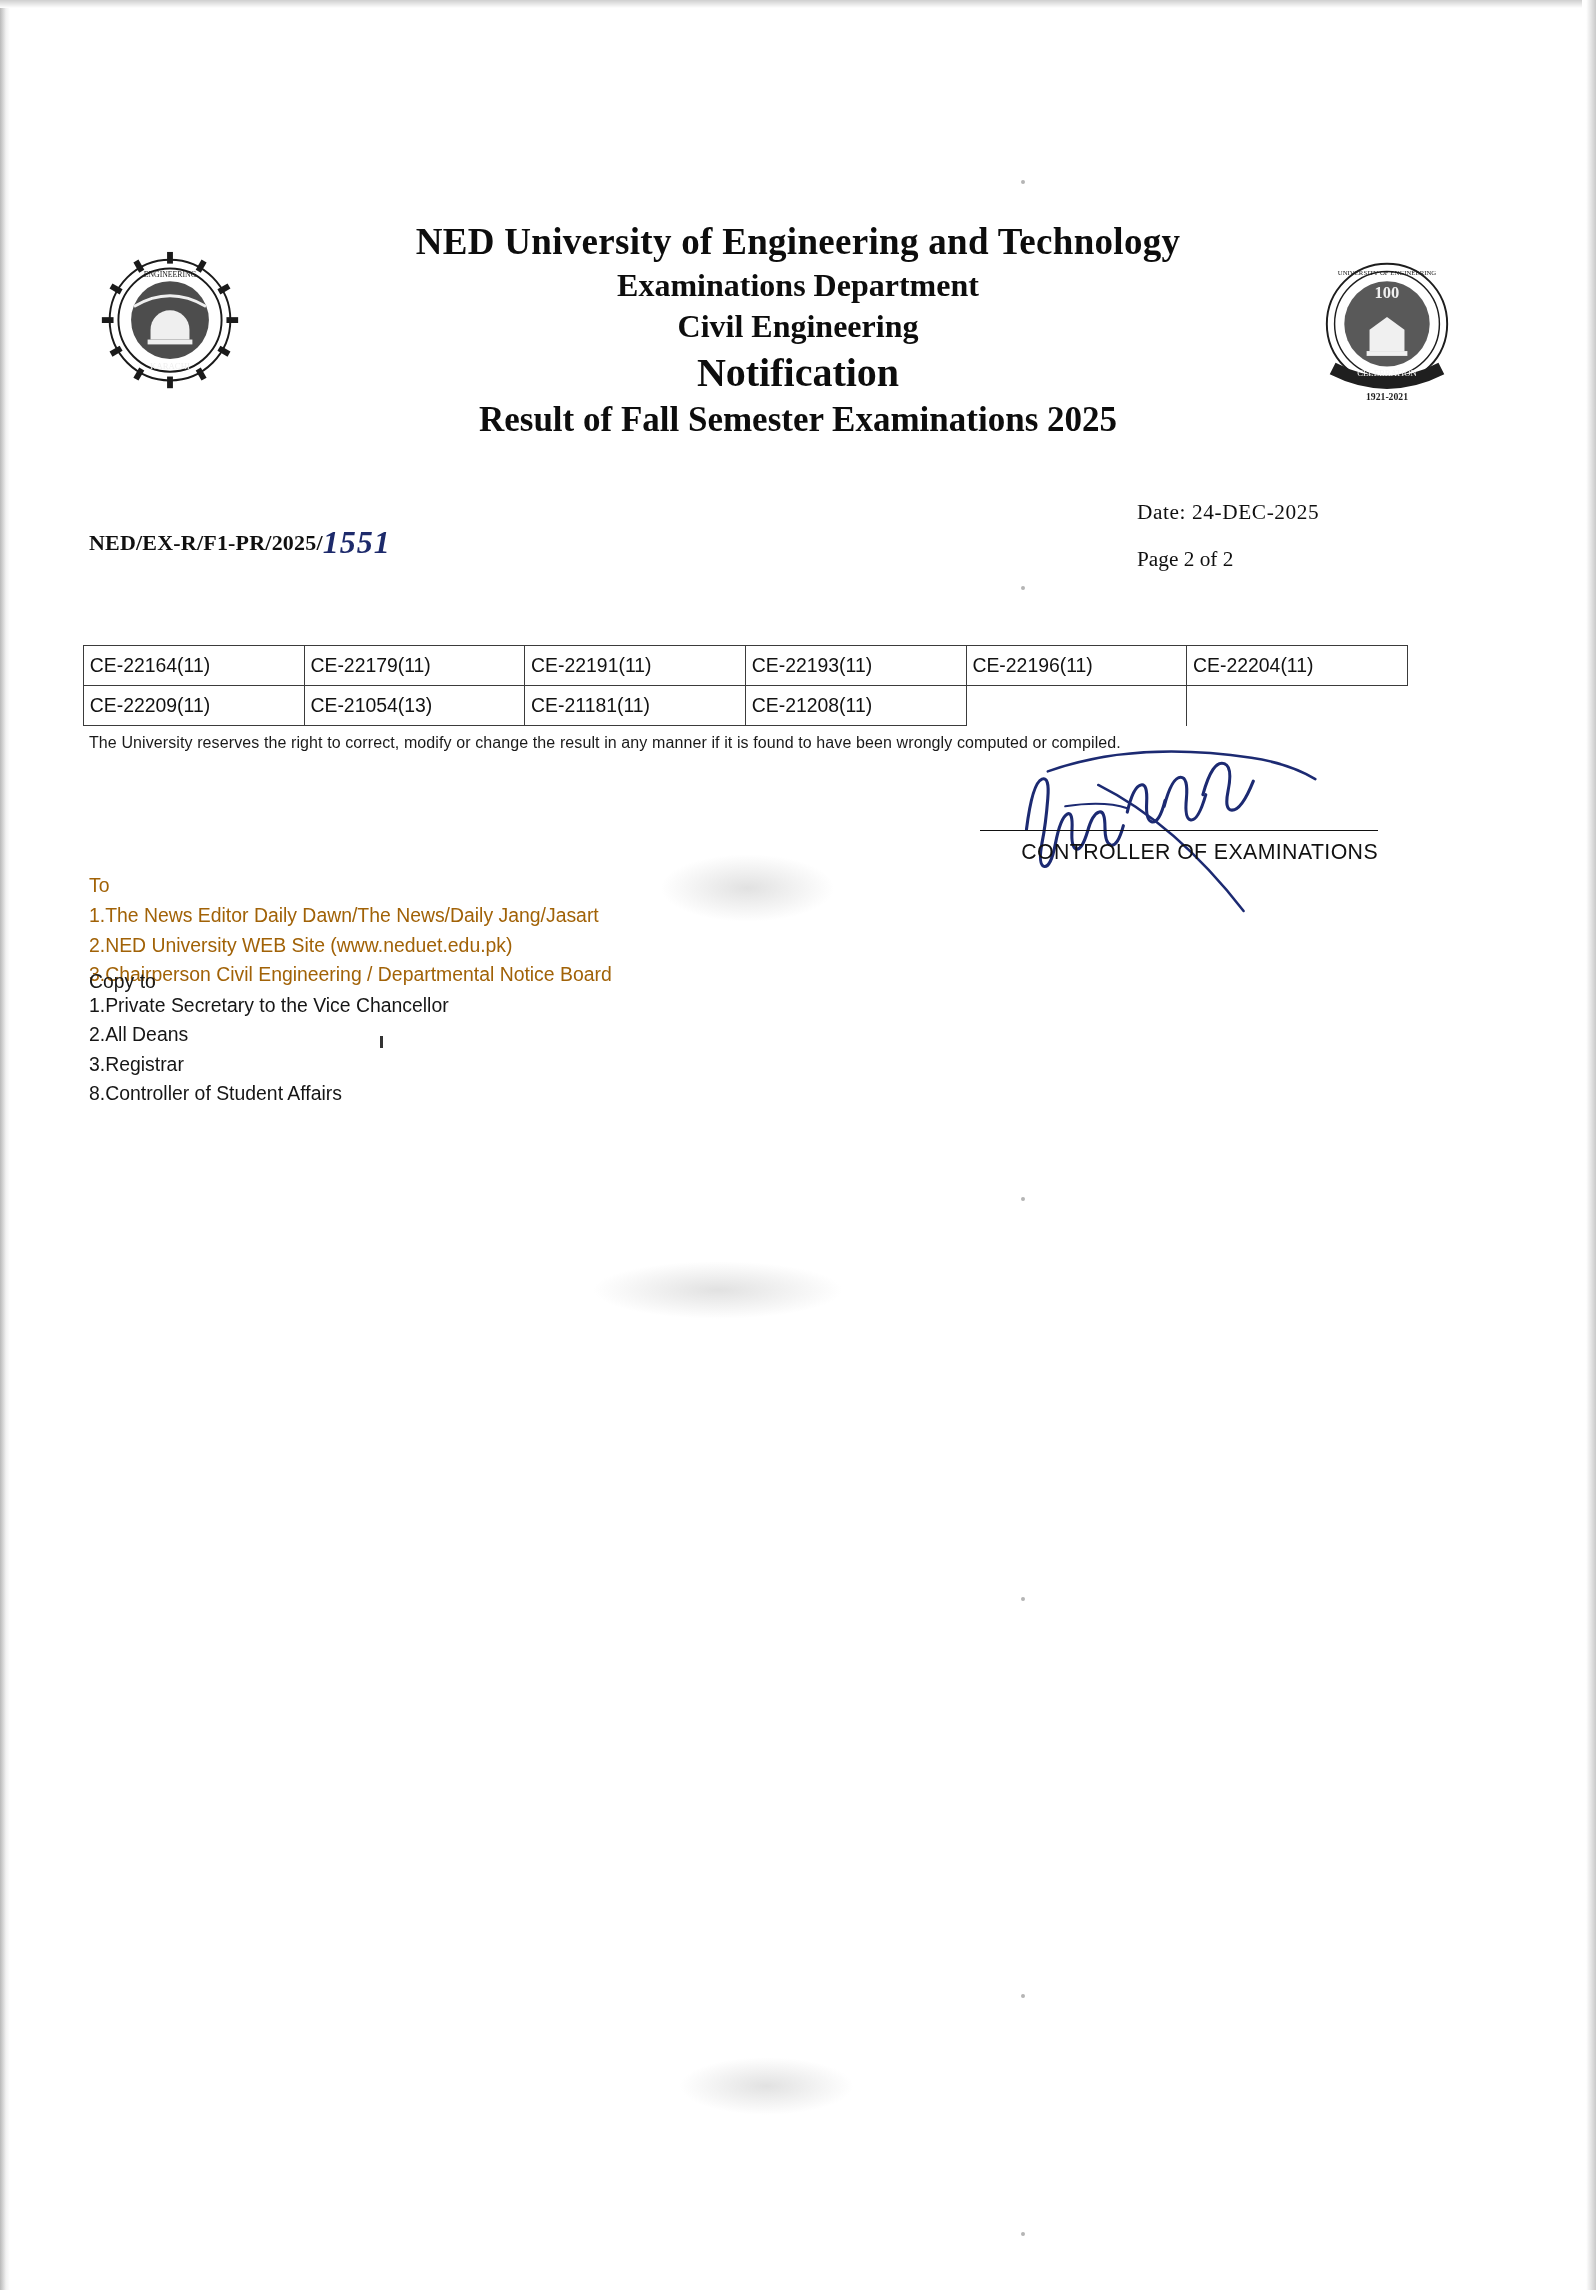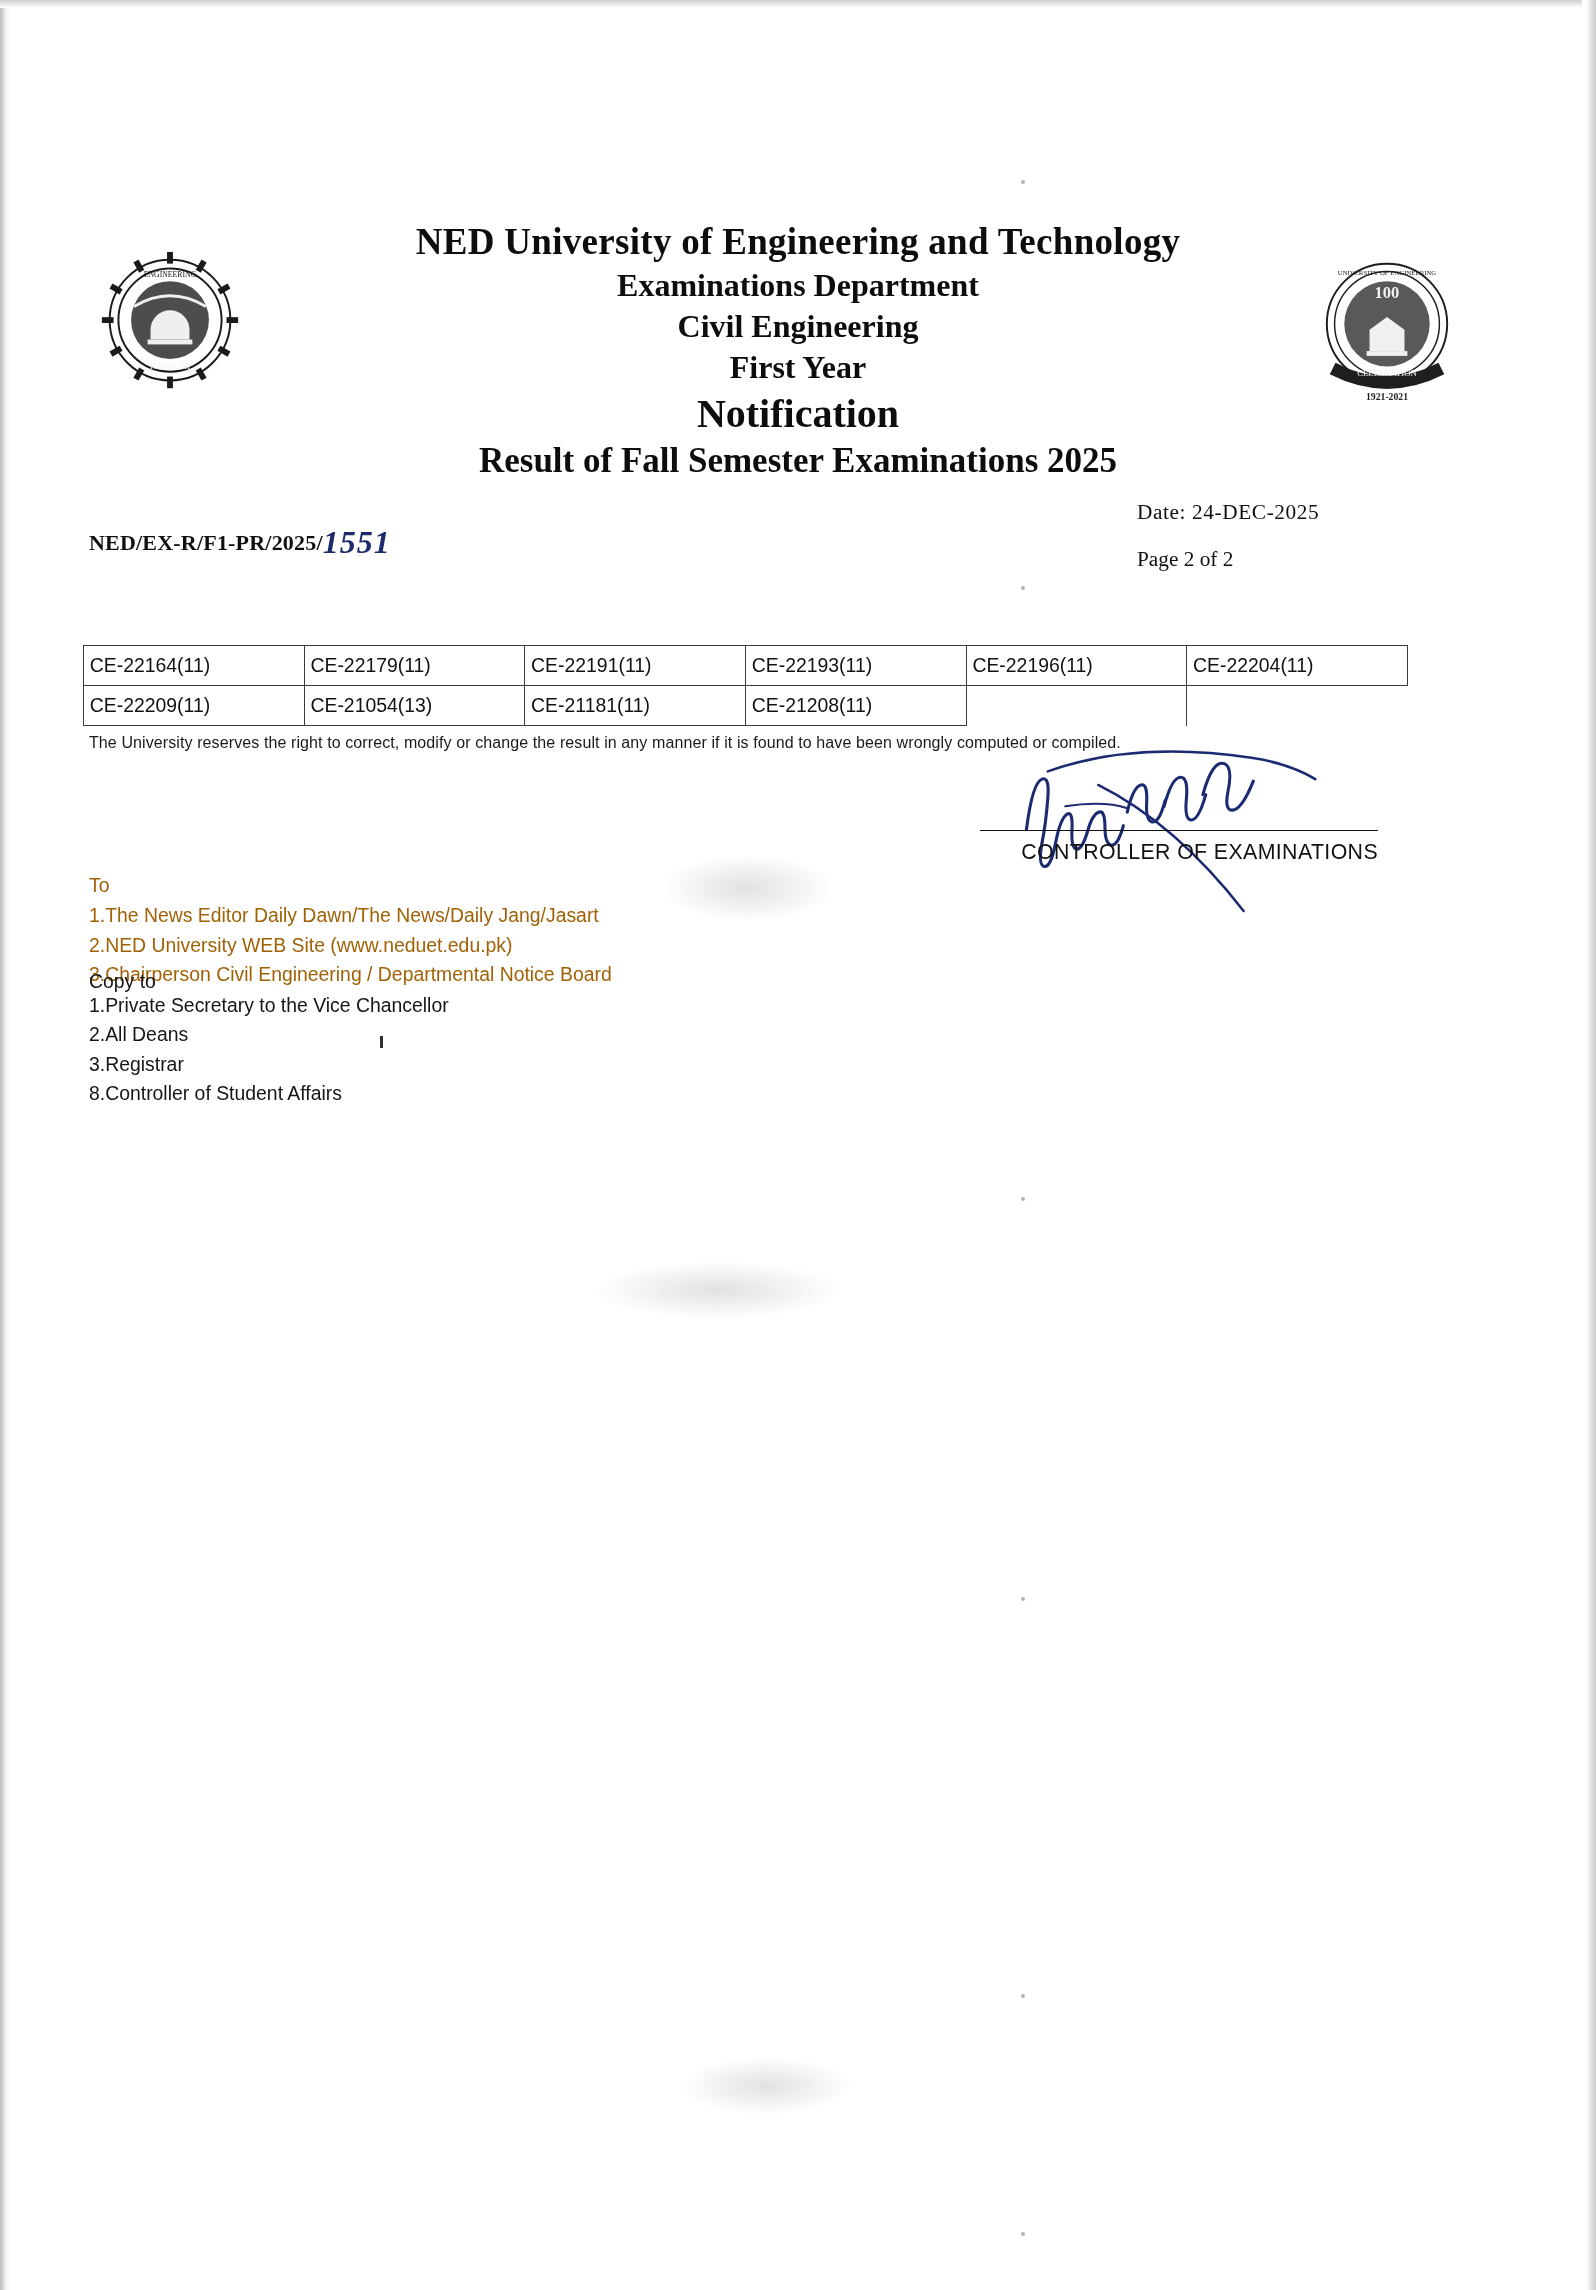--- a/index.html
+++ b/index.html
@@ -291,21 +291,20 @@
       <path d="M22 112 q53 28 106 0 l6 12 q-59 30 -118 0 z" fill="#1f1f1f"></path>
       <text x="75" y="126" font-size="9" fill="#f5f5f5" text-anchor="middle" font-family="Liberation Serif, serif">CELEBRATION</text>
       <text x="75" y="150" font-size="10" fill="#1d1d1d" text-anchor="middle" font-family="Liberation Serif, serif" font-weight="bold">1921-2021</text>
     </svg>
   </div>
 
   <div class="header">
     <div class="line h-title">NED University of Engineering and Technology</div>
     <div class="line h-dept">Examinations Department</div>
     <div class="line h-prog">Civil Engineering</div>
-    <div class="line h-year">First Year</div>
     <div class="line h-notif">Notification</div>
     <div class="line h-result">Result of Fall Semester Examinations 2025</div>
   </div>
 
   <div class="ref-no">
     <span>NED/EX-R/F1-PR/2025/</span><span class="ref-hand">1551</span>
   </div>
 
   <div class="date-line">Date: 24-DEC-2025</div>
   <div class="page-line">Page 2 of 2</div>

